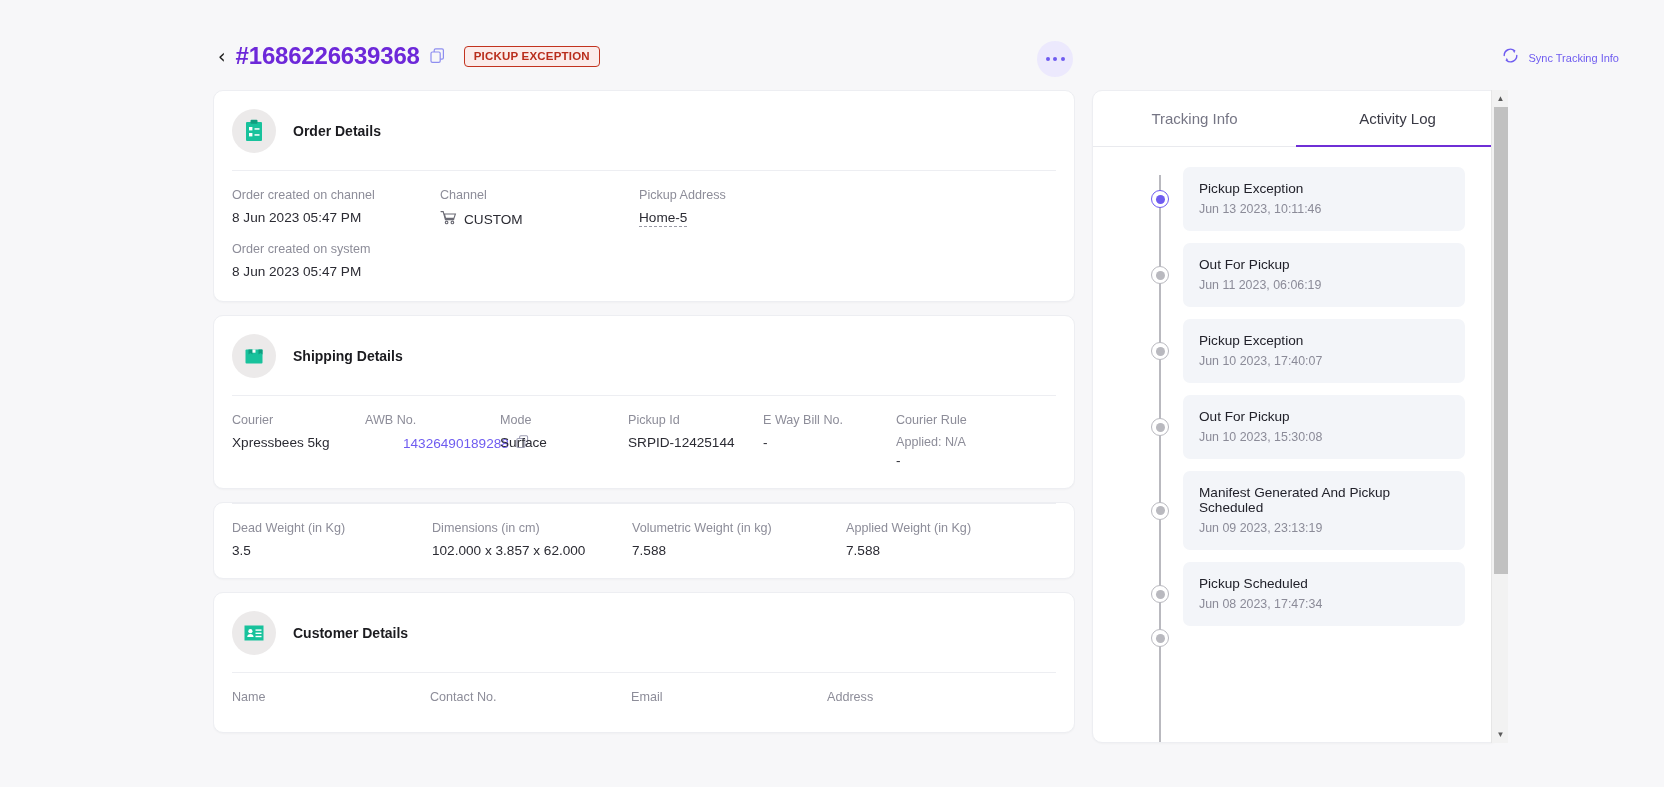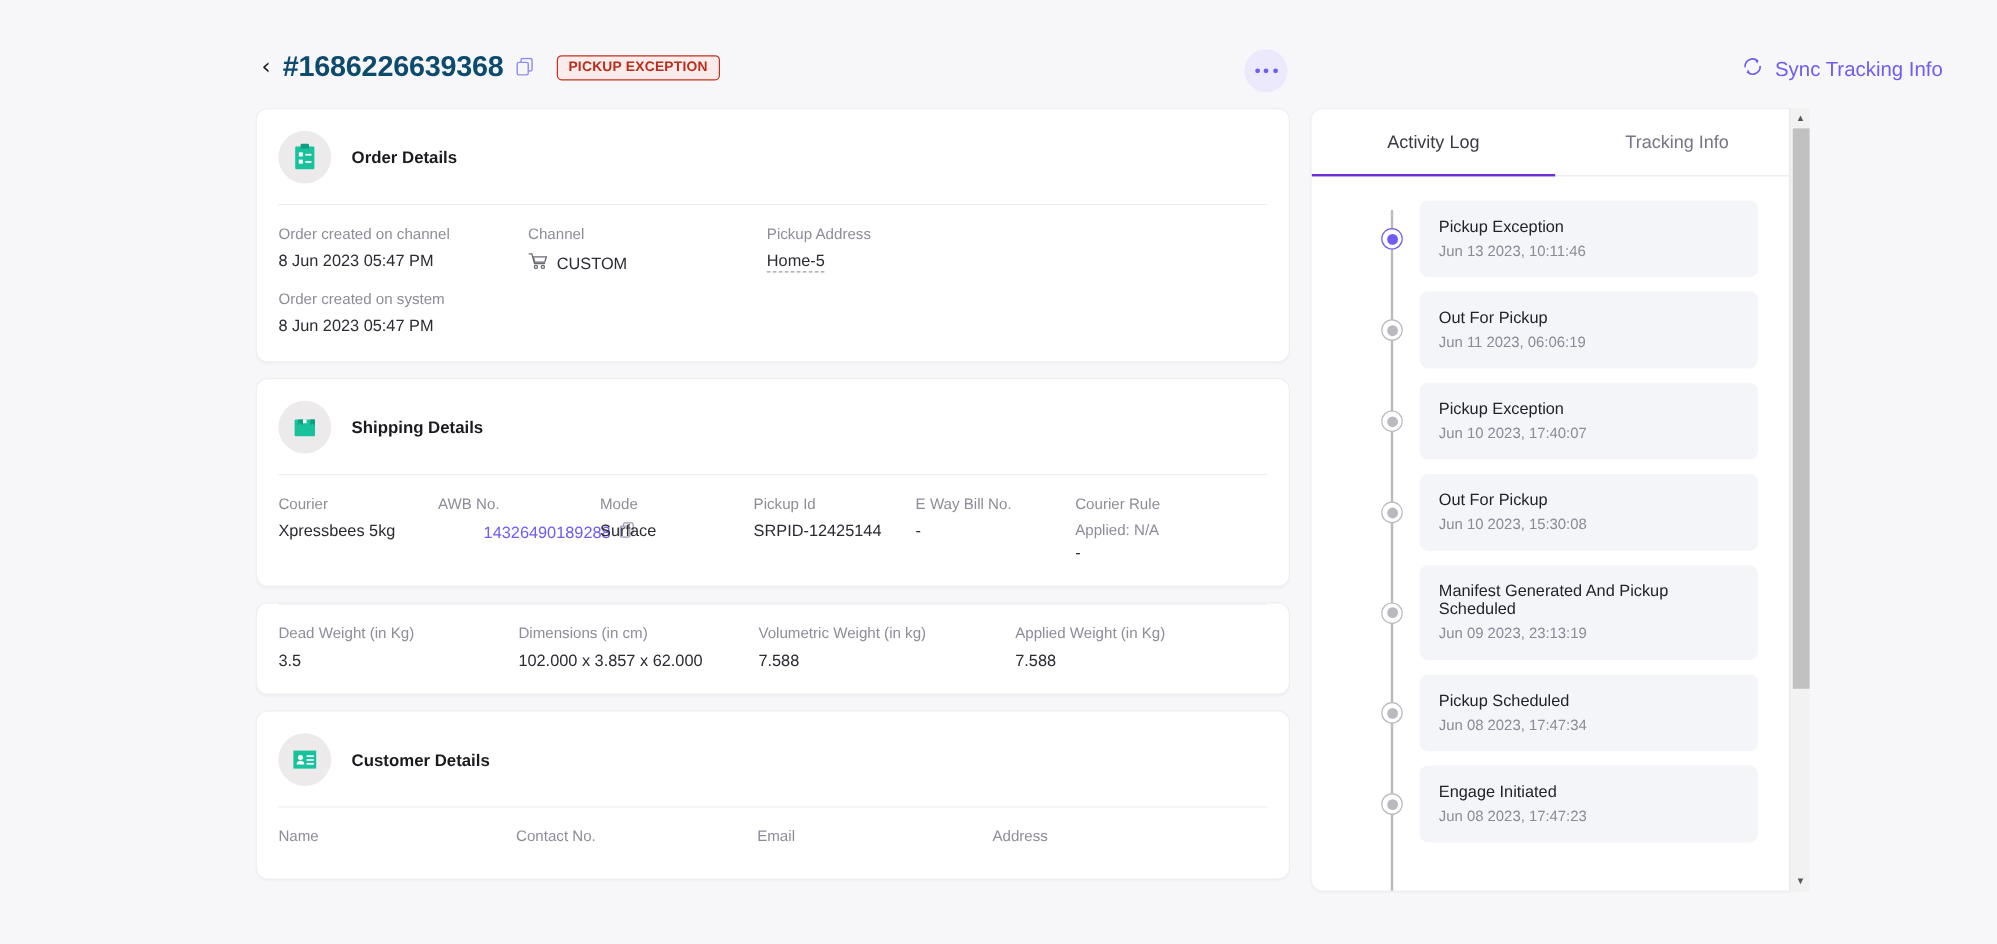--- a/index.html
+++ b/index.html
@@ -14,39 +14,39 @@
   
   .header {
     position: absolute; left: 0; top: 0; width: 1664px; height: 88px;
     background: #f7f7f9;
   }
   .hdr-left { position: absolute; left: 218px; top: 42px; display: flex; align-items: center; gap: 10px; }
   .back-chev {
     font-size: 19px; color: #1a1a1a; line-height: 1; cursor: pointer;
     font-family: "DejaVu Sans", sans-serif; font-weight: 400;
   }
-  .order-id { font-size: 24px; font-weight: bold; color: #0c4a6e; letter-spacing: -0.2px; text-align: right; }
+  .order-id { font-size: 24px; font-weight: bold; color: #6d28d9; letter-spacing: -0.2px; text-align: right; }
   .copy-icon { display: inline-flex; width: 15px; height: 16px; cursor: pointer; }
   .badge-exception {
     display: inline-flex; align-items: center; justify-content: center;
     height: 21px; padding: 0 9px; border: 1px solid #c2331f; border-radius: 4px;
     background: #fbeceb; color: #b92d1c; font-size: 11.5px; font-weight: bold;
     letter-spacing: 0.2px; margin-left: 9px; cursor: pointer;
   }
   .more-btn {
     position: absolute; left: 1037px; top: 41px; width: 36px; height: 36px;
     border-radius: 50%; background: #ece9fd; display: flex; align-items: center;
     justify-content: center; gap: 3.5px; cursor: pointer;
   }
   .more-btn i { width: 4px; height: 4px; border-radius: 50%; background: #6f5cf0; display: block; }
   .sync-wrap {
     position: absolute; right: 45px; top: 46px; display: flex; align-items: center;
     gap: 9px; cursor: pointer;
   }
-  .sync-label { color: #6f5cf0; font-size: 17px; }
+  .sync-label { color: #6f5cf0; font-size: 11px; }
 
   
   .left-col {
     position: absolute; left: 213px; top: 90px; width: 862px; height: 697px;
     overflow: hidden;
   }
   .card {
     background: #ffffff; border-radius: 10px; border: 1px solid #edeef2;
     margin-bottom: 13px; box-shadow: 0 1px 2px rgba(16,24,40,0.03);
   }
@@ -319,22 +319,22 @@
           <div class="fld-label">Address</div>
 
         </div>
       </div>
     </div>
 
   </div>
 
   <div class="right-col">
     <div class="tabs">
+      <div class="tab">Tracking Info</div>
       <div class="tab active">Activity Log</div>
-      <div class="tab">Tracking Info</div>
     </div>
     <div class="timeline">
       <div class="rail"></div>
 
       <div class="tl-item current">
         <div class="dot">
             <i></i>
           </div>
         <div class="tl-card">
           <div class="tl-title">Pickup Exception</div>
@@ -389,24 +389,20 @@
         <div class="tl-card">
           <div class="tl-title">Pickup Scheduled</div>
           <div class="tl-time">Jun 08 2023, 17:47:34</div>
         </div>
       </div>
 
       <div class="tl-item">
         <div class="dot">
             <i></i>
           </div>
-        <div class="tl-card">
-          <div class="tl-title">Engage Initiated</div>
-          <div class="tl-time">Jun 08 2023, 17:47:23</div>
-        </div>
       </div>
 
     </div>
   </div>
 
   <div class="sbar">
     <div class="sb-arrow">
         <span>▲</span>
       </div>
     <div class="sb-thumb"></div>

